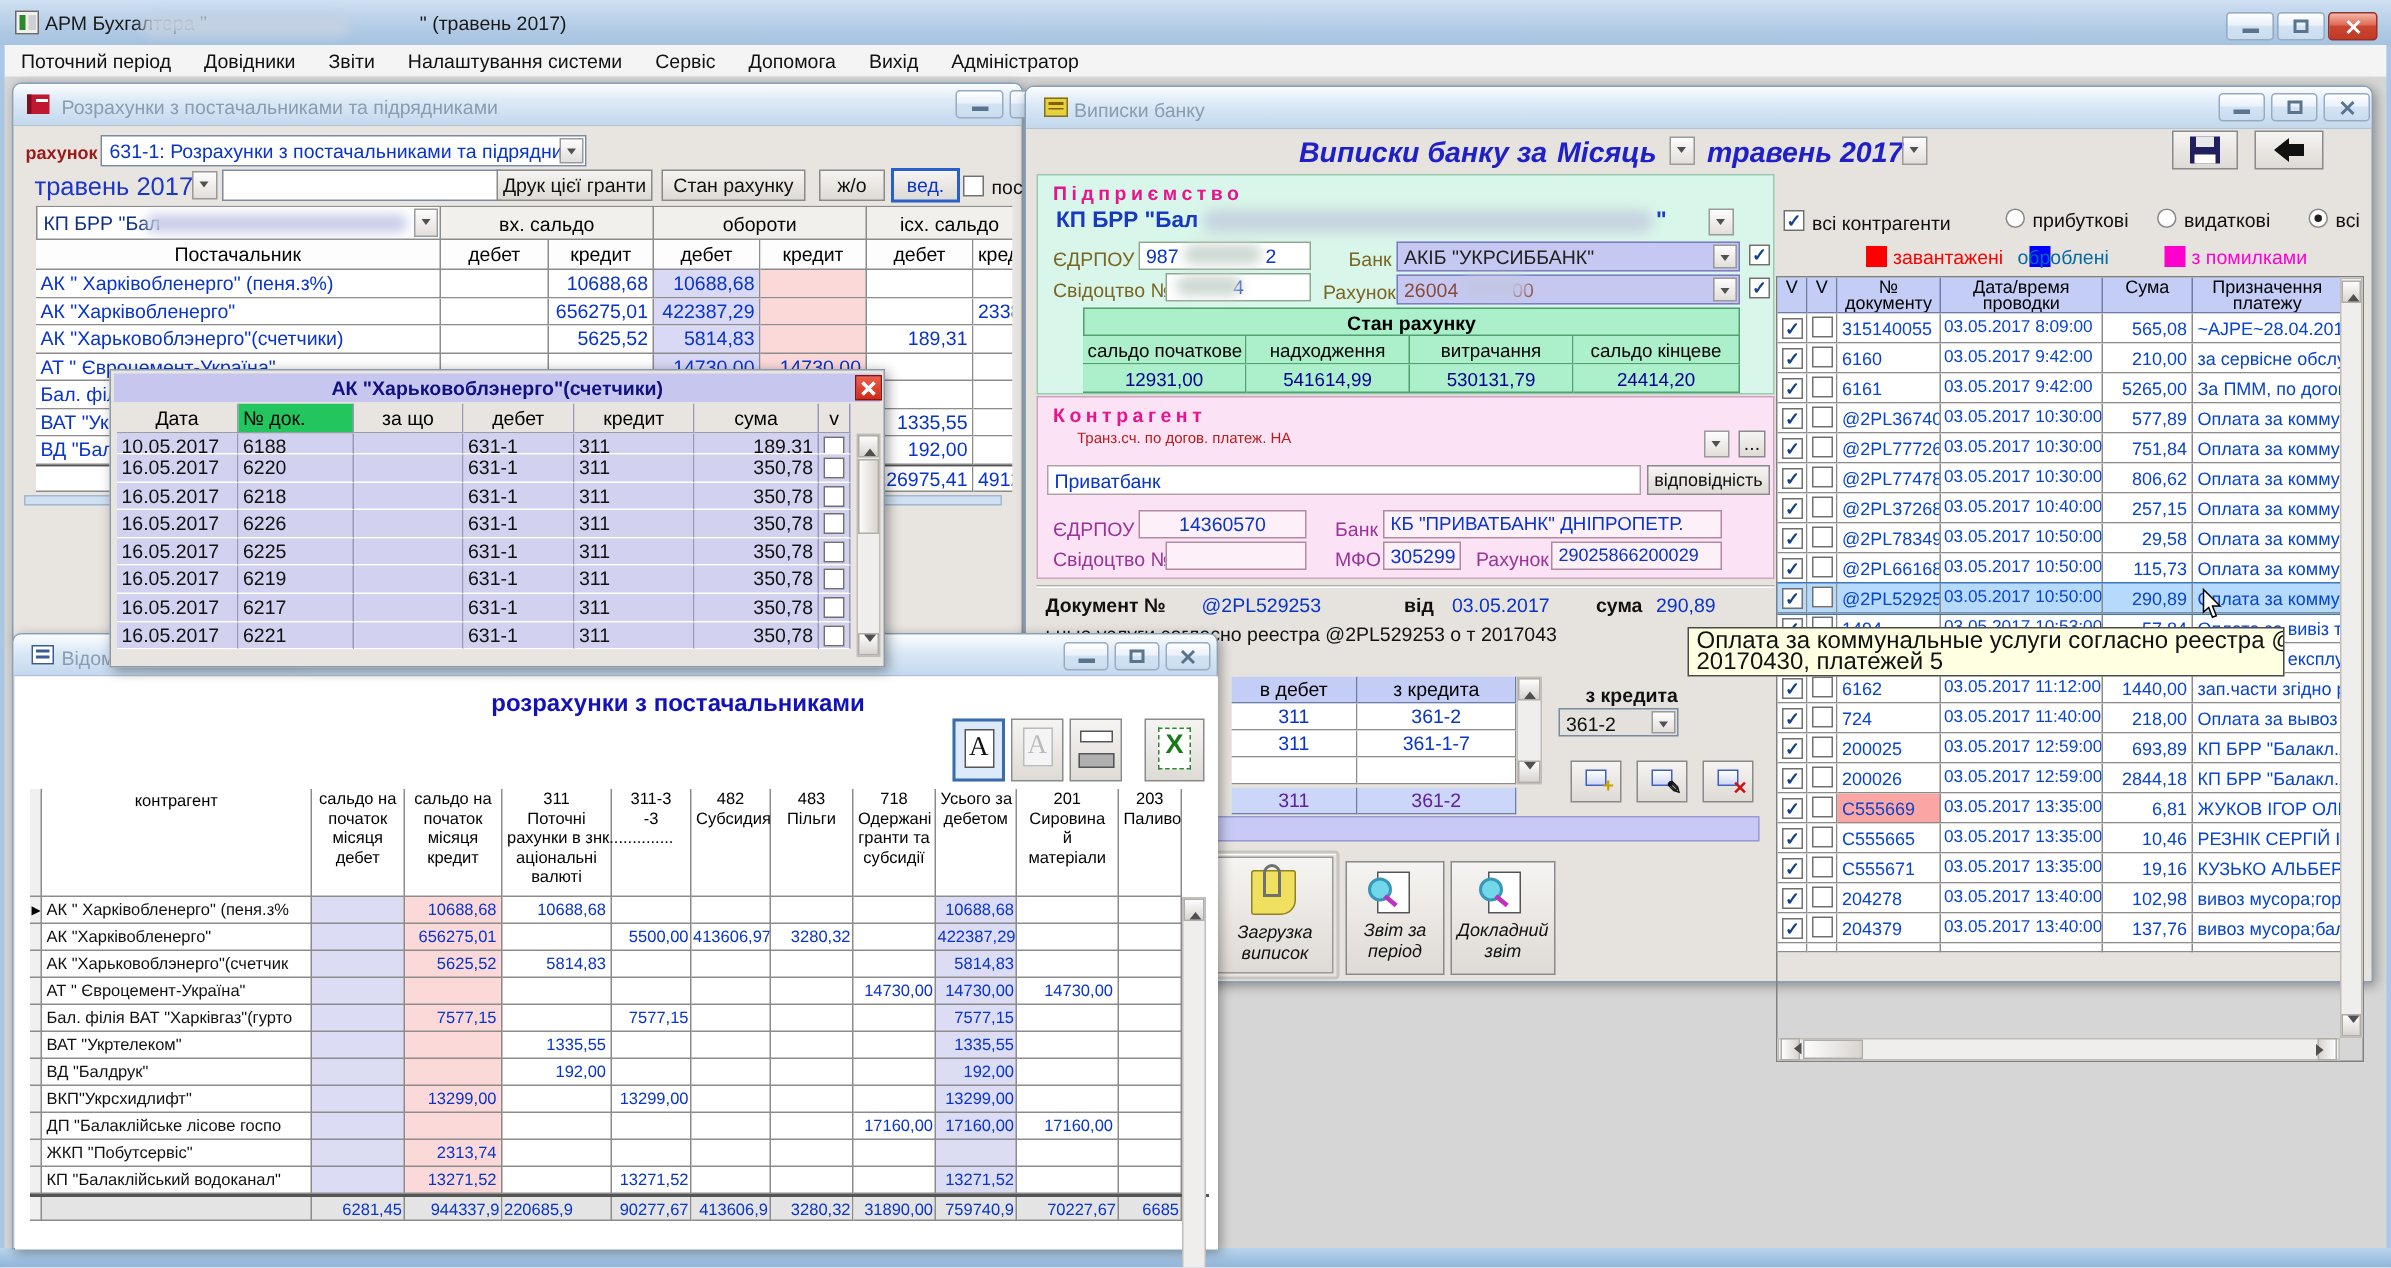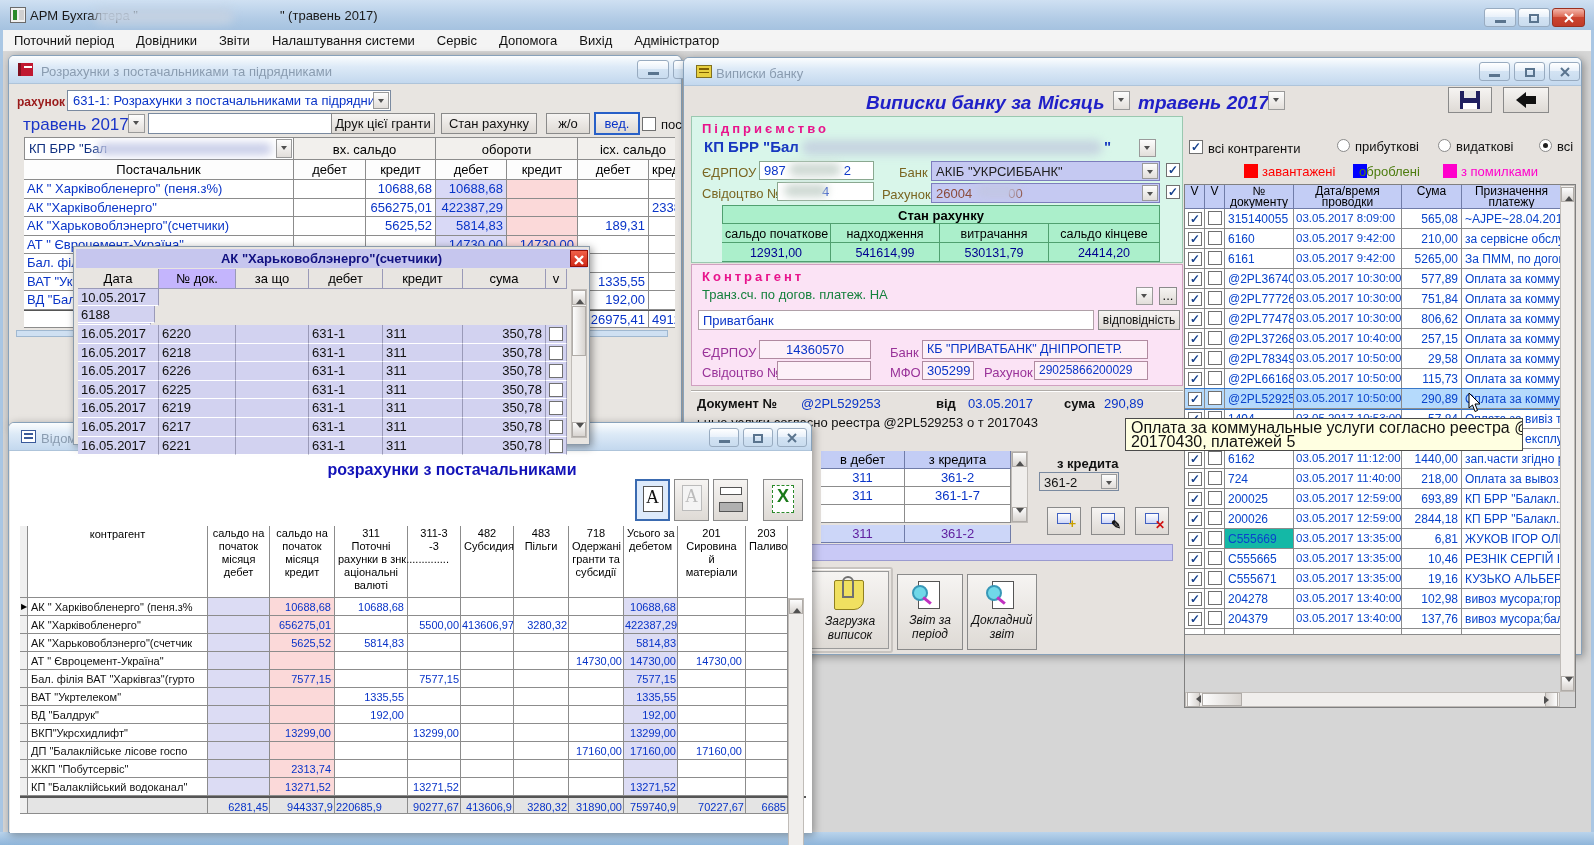--- a/index.html
+++ b/index.html
@@ -254,21 +254,21 @@
             <div class="t-cell" style="width: 109px; background: rgb(171, 239, 203); text-align: center; border-color: rgb(80, 160, 112); color: rgb(0, 0, 144); padding-top: 3px; font-size: 12.5px;">12931,00</div>
             <div class="t-cell" style="width: 109px; background: rgb(171, 239, 203); text-align: center; border-color: rgb(80, 160, 112); color: rgb(0, 0, 144); padding-top: 3px; font-size: 12.5px;">541614,99</div>
             <div class="t-cell" style="width: 109px; background: rgb(171, 239, 203); text-align: center; border-color: rgb(80, 160, 112); color: rgb(0, 0, 144); padding-top: 3px; font-size: 12.5px;">530131,79</div>
             <div class="t-cell" style="width: 111px; background: rgb(171, 239, 203); text-align: center; border-color: rgb(80, 160, 112); color: rgb(0, 0, 144); padding-top: 3px; font-size: 12.5px;">24414,20</div>
           </div>
         </div>
     </div>
 
     <div class="abs" style="left:7px;top:206px;width:492px;height:122px;background:#fbe3f5;border:1px solid #d0a0c0">
       <span class="magenta-lbl" style="left:10px;top:4px">Контрагент</span>
-      <span class="lbl" style="left:10px;top:22px;font-size:13px;color:#15803d">Транз.сч. по догов. платеж. НА</span>
+      <span class="lbl" style="left:26px;top:22px;font-size:10px;color:#b91c1c">Транз.сч. по догов. платеж. НА</span>
       <span class="arrbtn" style="left:444px;top:22px;width:17px;height:18px;right:auto;bottom:auto"></span>
       <span class="btn" style="left:467px;top:22px;width:18px;height:18px;line-height:16px">...</span>
       <span class="input" style="left:6px;top:45px;width:396px;height:20px;background:#fff;border:1px solid #b0a0a8">
           <span class="lbl" style="left:4px;top:2px;color:#0934c8">Приватбанк</span>
         </span>
       <span class="btn" style="left:406px;top:45px;width:82px;height:20px;line-height:18px;font-size:12px">відповідність</span>
       <span class="plbl" style="left:10px;top:80px">ЄДРПОУ</span>
       <span class="pfld" style="left:67px;top:75px;width:112px;height:19px;text-align:center">14360570</span>
       <span class="plbl" style="left:10px;top:100px">Свідоцтво №</span>
       <span class="pfld" style="left:85px;top:96px;width:94px;height:19px"></span>
@@ -352,21 +352,21 @@
     <span class="lbl" style="left:524px;top:83px">всі контрагенти</span>
     <span class="radio" style="left:653px;top:81px"></span>
     <span class="lbl" style="left:671px;top:81px">прибуткові</span>
     <span class="radio" style="left:754px;top:81px"></span>
     <span class="lbl" style="left:772px;top:81px">видаткові</span>
     <span class="radio sel" style="left:855px;top:81px"></span>
     <span class="lbl" style="left:873px;top:81px">всі</span>
     <span class="abs" style="left:560px;top:106px;width:14px;height:14px;background:#ff0000"></span>
     <span class="lbl" style="left:578px;top:106px;color:#ff0000">завантажені</span>
     <span class="abs" style="left:669px;top:106px;width:14px;height:14px;background:#0000ff"></span>
-    <span class="lbl" style="left:675px;top:106px;color:#4d7c0f">оброблені</span>
+    <span class="lbl" style="left:661px;top:106px;color:#0369a1">оброблені</span>
     <span class="abs" style="left:759px;top:106px;width:14px;height:14px;background:#ff00cc"></span>
     <span class="lbl" style="left:777px;top:106px;color:#ff00cc">з помилками</span>
     <div id="banktbl" class="abs" style="left: 500px; top: 126px; width: 392px; height: 524px; border: 1px solid rgb(128, 128, 128);">
         <div class="t-row" style="height: 24px;">
           <div class="t-cell" style="width: 20px; background: rgb(195, 205, 245); border-color: rgb(112, 124, 168); text-align: center; font-size: 12px; line-height: 11px; padding-top: 1px;">
             <div>V</div>
           </div>
           <div class="t-cell" style="width: 20px; background: rgb(195, 205, 245); border-color: rgb(112, 124, 168); text-align: center; font-size: 12px; line-height: 11px; padding-top: 1px;">
             <div>V</div>
           </div>
@@ -511,21 +511,21 @@
             <div class="t-cell" style="width: 20px; background: rgb(255, 255, 255); text-align: center; padding-top: 2px;"><div class="ck" style="position: relative; display: inline-block;">✓</div></div>
             <div class="t-cell" style="width: 20px; background: rgb(255, 255, 255); text-align: center; padding-top: 2px;"><div class="ck" style="position: relative; display: inline-block;"></div></div>
             <div class="t-cell" style="width: 69px; background: rgb(255, 255, 255); color: rgb(9, 68, 204); padding-top: 3px; font-size: 12px;">200026</div>
             <div class="t-cell" style="width: 108px; background: rgb(255, 255, 255); color: rgb(9, 68, 204); padding: 3px 1px 0px 2px; font-size: 11.5px;">03.05.2017 12:59:00</div>
             <div class="t-cell" style="width: 60px; background: rgb(255, 255, 255); color: rgb(9, 68, 204); text-align: right; padding-top: 3px; font-size: 12px;">2844,18</div>
             <div class="t-cell" style="width: 100px; background: rgb(255, 255, 255); color: rgb(9, 68, 204); padding-top: 3px; font-size: 12px;">КП БРР "Балакл.Ж</div>
           </div>
           <div class="t-row" style="height: 20px;">
             <div class="t-cell" style="width: 20px; background: rgb(255, 255, 255); text-align: center; padding-top: 2px;"><div class="ck" style="position: relative; display: inline-block;">✓</div></div>
             <div class="t-cell" style="width: 20px; background: rgb(255, 255, 255); text-align: center; padding-top: 2px;"><div class="ck" style="position: relative; display: inline-block;"></div></div>
-            <div class="t-cell" style="width: 69px; background: #14b8a6; color: rgb(9, 68, 204); padding-top: 3px; font-size: 12px;">C555669</div>
+            <div class="t-cell" style="width: 69px; background: #fca5a5; color: rgb(9, 68, 204); padding-top: 3px; font-size: 12px;">C555669</div>
             <div class="t-cell" style="width: 108px; background: rgb(255, 255, 255); color: rgb(9, 68, 204); padding: 3px 1px 0px 2px; font-size: 11.5px;">03.05.2017 13:35:00</div>
             <div class="t-cell" style="width: 60px; background: rgb(255, 255, 255); color: rgb(9, 68, 204); text-align: right; padding-top: 3px; font-size: 12px;">6,81</div>
             <div class="t-cell" style="width: 100px; background: rgb(255, 255, 255); color: rgb(9, 68, 204); padding-top: 3px; font-size: 12px;">ЖУКОВ ІГОР ОЛЕК</div>
           </div>
           <div class="t-row" style="height: 20px;">
             <div class="t-cell" style="width: 20px; background: rgb(255, 255, 255); text-align: center; padding-top: 2px;"><div class="ck" style="position: relative; display: inline-block;">✓</div></div>
             <div class="t-cell" style="width: 20px; background: rgb(255, 255, 255); text-align: center; padding-top: 2px;"><div class="ck" style="position: relative; display: inline-block;"></div></div>
             <div class="t-cell" style="width: 69px; background: rgb(255, 255, 255); color: rgb(9, 68, 204); padding-top: 3px; font-size: 12px;">C555665</div>
             <div class="t-cell" style="width: 108px; background: rgb(255, 255, 255); color: rgb(9, 68, 204); padding: 3px 1px 0px 2px; font-size: 11.5px;">03.05.2017 13:35:00</div>
             <div class="t-cell" style="width: 60px; background: rgb(255, 255, 255); color: rgb(9, 68, 204); text-align: right; padding-top: 3px; font-size: 12px;">10,46</div>
@@ -832,28 +832,28 @@
   <div class="abs" id="popup" style="left:73px;top:246px;width:517px;height:199px;background:#e8e5e1;border:1px solid #8a9aaa;box-shadow:2px 2px 8px rgba(0,0,0,.4);z-index:4">
     <div class="abs" style="left:2px;top:2px;width:511px;height:19px;background:#c6c6ee">
       <span class="lbl" style="left:0;right:0;text-align:center;top:2px;font-weight:bold;color:#101080">АК "Харьковоблэнерго"(счетчики)</span>
       <span class="abs" style="left:494px;top:1px;width:18px;height:17px;background:linear-gradient(#f06048,#d02818);border:1px solid #901008;text-align:center"><svg width="10" height="10" viewBox="0 0 10 10" style="margin-top:3px">
             <path d="M1 1 L9 9 M9 1 L1 9" stroke="#fff" stroke-width="2.4"></path>
           </svg></span>
     </div>
     <div id="poptbl" class="abs" style="left:4px;top:22px;width:509px">
         <div class="t-row" style="height: 20px;">
           <div class="t-cell" style="width: 81px; background: rgb(232, 229, 225); text-align: center; padding-top: 2px; border-color: rgb(154, 154, 184);">Дата</div>
-          <div class="t-cell" style="width: 77px; background: #c4b5fd; text-align: center; padding-top: 2px; border-color: rgb(154, 154, 184);">№ док.</div>
+          <div class="t-cell" style="width: 77px; background: #22c55e; text-align: left; padding-top: 2px; border-color: rgb(154, 154, 184);">№ док.</div>
           <div class="t-cell" style="width: 73px; background: rgb(232, 229, 225); text-align: center; padding-top: 2px; border-color: rgb(154, 154, 184);">за що</div>
           <div class="t-cell" style="width: 74px; background: rgb(232, 229, 225); text-align: center; padding-top: 2px; border-color: rgb(154, 154, 184);">дебет</div>
           <div class="t-cell" style="width: 80px; background: rgb(232, 229, 225); text-align: center; padding-top: 2px; border-color: rgb(154, 154, 184);">кредит</div>
           <div class="t-cell" style="width: 83px; background: rgb(232, 229, 225); text-align: center; padding-top: 2px; border-color: rgb(154, 154, 184);">сума</div>
           <div class="t-cell" style="width: 21px; background: rgb(232, 229, 225); text-align: center; padding-top: 2px; border-color: rgb(154, 154, 184);">v</div>
         </div>
-        <div class="t-row popup-row" style="height: 36px; flex-direction: column;">
+        <div class="t-row popup-row" style="height: 14px;">
           <div class="t-cell" style="width: 81px;">10.05.2017</div>
           <div class="t-cell" style="width: 77px;">6188</div>
           <div class="t-cell" style="width: 73px;"></div>
           <div class="t-cell" style="width: 74px;">631-1</div>
           <div class="t-cell" style="width: 80px;">311</div>
           <div class="t-cell" style="width: 83px; text-align: right;">189,31</div>
           <div class="t-cell" style="width: 21px; text-align: center;"><div class="ck" style="position: relative; display: inline-block; margin-top: 1px;"></div></div>
         </div>
         <div class="t-row popup-row" style="height: 18.6px;">
           <div class="t-cell" style="width: 81px;">16.05.2017</div>

